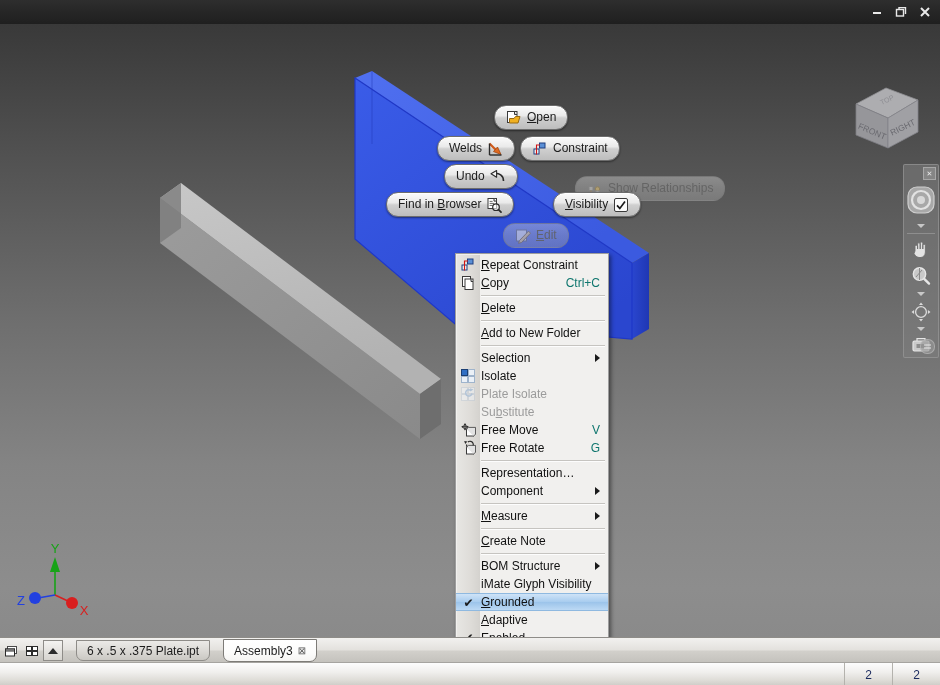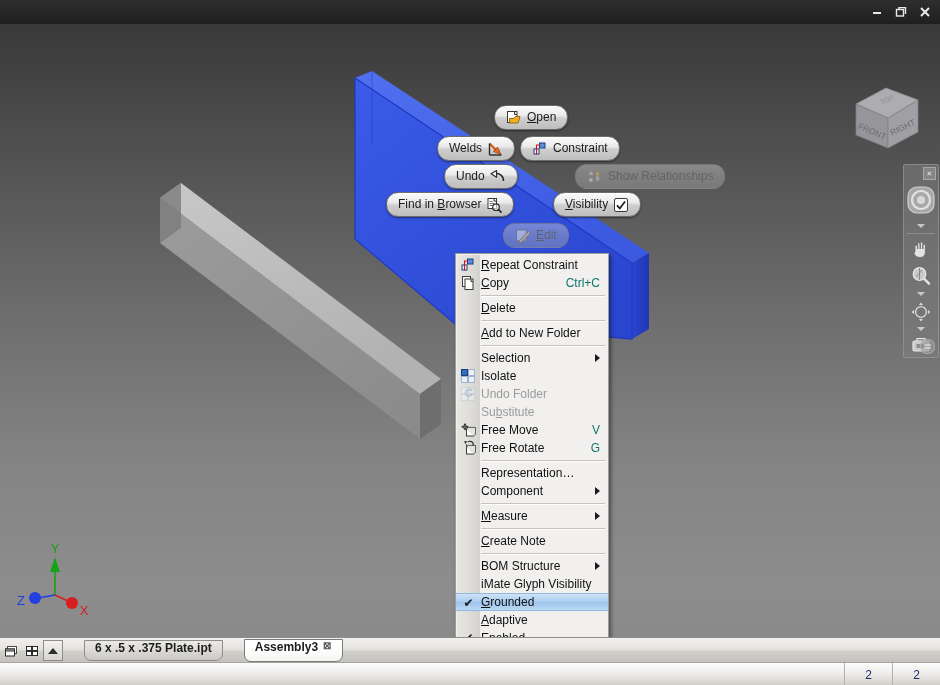--- a/index.html
+++ b/index.html
@@ -104,26 +104,26 @@
   
   .tabstrip{
     position:absolute;left:0;top:637px;width:940px;height:25px;
     background:linear-gradient(180deg,#f2f1ef 0%,#e3e1dd 48%,#d2d0cb 52%,#c3c1bc 100%);
     border-top:1px solid #8e8c88;
     display:flex;align-items:center;
   }
   .winbtn{width:18px;height:19px;margin-left:1px;display:flex;align-items:center;justify-content:center;
     border:1px solid transparent;}
   .tab{
-    height:19px;display:flex;gap:5px;padding:0 10px;
-    font-size:12px;color:#1c1c1c;margin-left:21px;
+    height:19px;display:flex;align-items:center;gap:5px;padding:0 10px;
+    font-size:12px;color:#1c1c1c;margin-left:13px;
     border:1px solid #8e8c88;
     border-radius:0 0 7px 7px;
     background:linear-gradient(180deg,#ebeae7 0%,#dcdad6 50%,#cac8c3 100%);
-    cursor:default;white-space:nowrap;font-weight:bold;
+    cursor:default;white-space:nowrap;
   }
   .tab.active{
     background:linear-gradient(180deg,#ffffff 0%,#fcfcfb 60%,#f5f4f2 100%);
     border-color:#7d7b77;height:21px;
   }
   .tab .x{font-size:10px;color:#555;}
 
   
   .statusbar{
     position:absolute;left:0;top:662px;width:940px;height:23px;
@@ -312,21 +312,21 @@
         </div>
         <div class="mini" style="left: 416px; top: 140px; margin-left: 28px;">
           <span class="lbl">Undo</span>
           <span class="ico" style="">
             <svg width="16" height="16" viewBox="0 0 16 16">
               <path d="M13.5 12 C13.5 6 9 4 4.5 4.4" fill="none" stroke="#2a2a2a" stroke-width="1.6"></path>
               <polygon points="1,4.8 6.6,1.5 6.6,8.2" fill="#f4f4f4" stroke="#2a2a2a" stroke-width="1.1" stroke-linejoin="round"></polygon>
             </svg>
           </span>
         </div>
-        <div class="mini dis" style="left: 575px; top: 140px;">
+        <div class="mini dis" style="left: 575px; top: 152px; align-items: flex-end;">
           <span class="ico" style="opacity:.45">
             <svg width="16" height="16" viewBox="0 0 16 16">
               <rect x="2" y="2.5" width="4" height="4" fill="#cfcfcf" stroke="#8a8a8a"></rect>
               <rect x="2" y="9" width="4" height="4" fill="#f0f0f0" stroke="#8a8a8a"></rect>
               <path d="M4 9 V6.5" stroke="#c08a3a"></path>
               <circle cx="10.5" cy="5" r="2.2" fill="#e8c060" stroke="#a08030"></circle>
               <rect x="9" y="7" width="3" height="5" fill="#d8d8d8" stroke="#999"></rect>
             </svg>
           </span>
           <span class="lbl">Show Relationships</span>
@@ -415,21 +415,21 @@
             <span class="ic" style="opacity:.45">
               <svg width="16" height="16" viewBox="0 0 16 16">
                 <rect x="1.5" y="1.5" width="6" height="6" fill="#f2f5f9" stroke="#bcc8d6"></rect>
                 <rect x="8.5" y="1.5" width="6" height="6" fill="#f2f5f9" stroke="#bcc8d6"></rect>
                 <rect x="1.5" y="8.5" width="6" height="6" fill="#f2f5f9" stroke="#bcc8d6"></rect>
                 <rect x="8.5" y="8.5" width="6" height="6" fill="#f2f5f9" stroke="#bcc8d6"></rect>
                 <path d="M11 4.5 a3.2 3.2 0 10 1 3" fill="none" stroke="#7da7d6" stroke-width="1.5"></path>
                 <polygon points="10,2.2 13.4,3.6 10.2,5.4" fill="#7da7d6"></polygon>
               </svg>
             </span>
-            <span class="txt">Undo Folder</span>
+            <span class="txt">Plate Isolate</span>
           </div>
           <div class="mi dim">
             <span class="txt">Su<span class="u">b</span>stitute</span>
           </div>
           <div class="mi">
             <span class="ic" style="">
               <svg width="16" height="16" viewBox="0 0 16 16">
                 <path d="M5 1 l1.6 2.4 h-3.2z M5 8.6 l1.6-2.4 h-3.2z M1.2 4.8 l2.4 1.6 v-3.2z M8.8 4.8 l-2.4 1.6 v-3.2z" fill="#2a2a2a"></path>
                 <path d="M5 2.4 v5 M2.5 4.8 h5" stroke="#2a2a2a" stroke-width="0.9"></path>
                 <rect x="6.5" y="7" width="7" height="7" fill="#fff" stroke="#3a3a3a"></rect>

